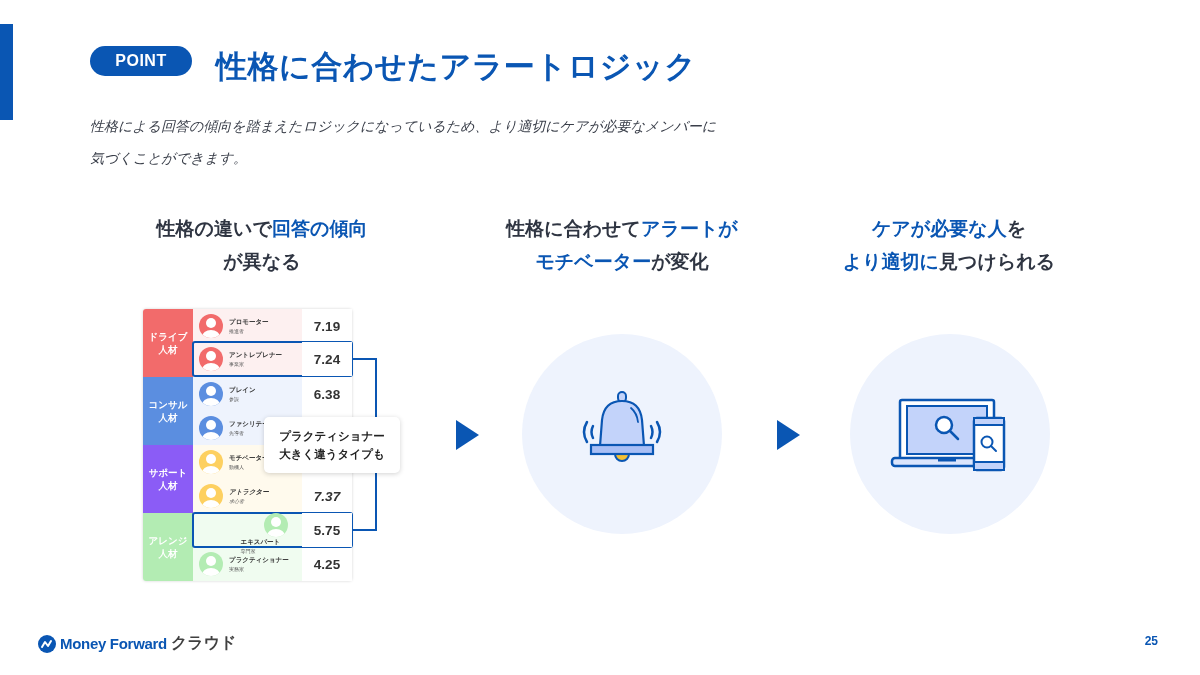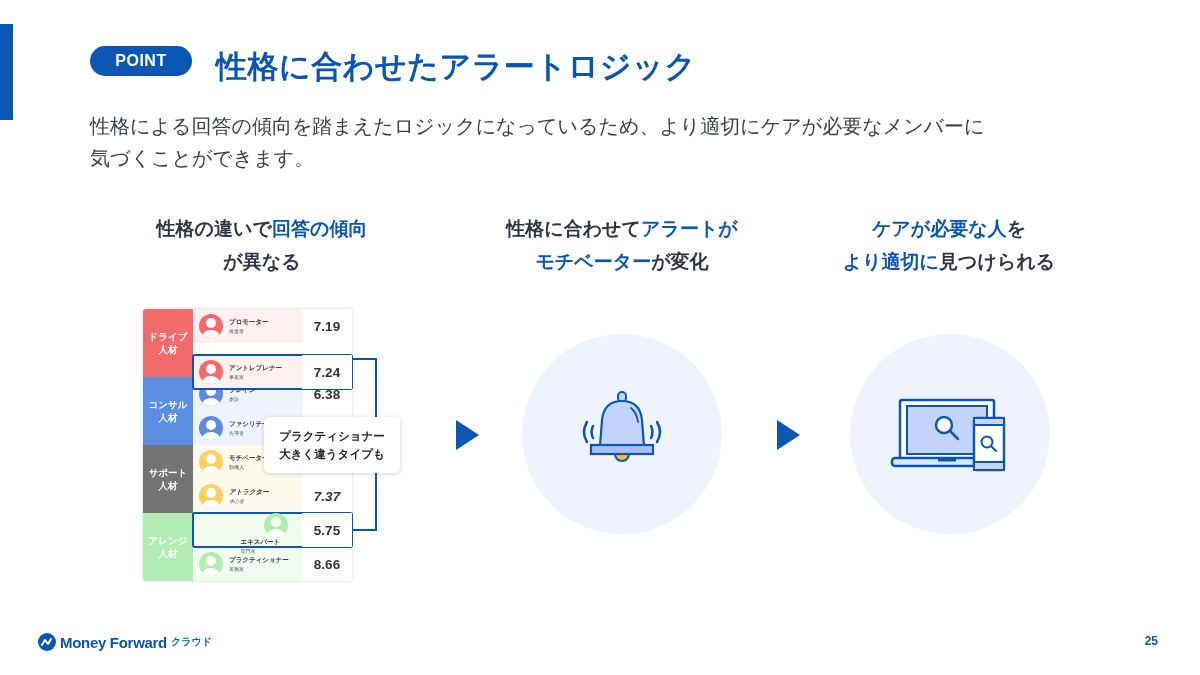--- a/index.html
+++ b/index.html
@@ -5,21 +5,21 @@
   * { box-sizing: border-box; margin: 0; padding: 0; }
   html, body { width: 1200px; height: 675px; background: #ffffff; overflow: hidden; }
   body { position: relative; font-family: "DejaVu Sans", "Liberation Sans", sans-serif; color: #2f3542; }
 
   .accent-bar { position: absolute; left: 0; top: 24px; width: 13px; height: 96px; background: #0a56b3; }
 
   .header { position: absolute; left: 90px; top: 46px; display: flex; }
   .point-pill { background: #0a56b3; color: #fff; font-family: "Liberation Sans", sans-serif; font-weight: 700; font-size: 16px; letter-spacing: 0.5px; height: 30px; width: 102px; border-radius: 15px; display: flex; align-items: center; justify-content: center; }
   .page-title { margin-left: 24px; color: #0a56b3; font-weight: 700; font-size: 31px; letter-spacing: 0.5px; }
 
-  .lead { position: absolute; left: 90px; top: 110px; font-size: 20px; line-height: 32px; color: #3a3f4a; width: 920px; }
+  .lead { position: absolute; left: 90px; top: 110px; font-size: 14px; line-height: 32px; color: #3a3f4a; width: 920px; font-style: italic; }
 
   .col-heading { position: absolute; top: 212px; width: 340px; text-align: center; font-size: 19px; font-weight: 700; line-height: 33px; color: #2f3542; }
   .col-heading .hl { color: #0a56b3; }
 
   
   .table { position: absolute; left: 143px; top: 309px; width: 209px; height: 272px; border-radius: 3px; box-shadow: 0 0 3px rgba(0,0,0,0.18); overflow: visible; background: #fff; }
   .group { position: absolute; left: 0; width: 50px; display: flex; align-items: center; justify-content: center; text-align: center; color: #fff; font-size: 9.5px; font-weight: 700; line-height: 13px; }
   .row { position: absolute; left: 50px; width: 159px; height: 34px; display: flex; align-items: center; }
   .row .avatar { width: 24px; height: 24px; border-radius: 50%; margin-left: 6px; position: relative; overflow: hidden; flex-shrink: 0; }
   .row .avatar::before { content: ""; position: absolute; left: 7px; top: 4px; width: 10px; height: 10px; border-radius: 50%; background: #fff; }
@@ -31,21 +31,21 @@
   .row.hl { outline: 2px solid #0a56b3; outline-offset: -1px; border-radius: 2px; z-index: 2; }
   .bracket { position: absolute; left: 352px; top: 358px; width: 25px; height: 173px; border: 2px solid #0a56b3; border-left: none; }
   .callout { position: absolute; left: 264px; top: 417px; width: 136px; height: 56px; background: #fff; border-radius: 5px; box-shadow: 0 1px 5px rgba(0,0,0,0.18); display: flex; flex-direction: column; align-items: center; justify-content: center; font-size: 11.5px; font-weight: 700; line-height: 18px; color: #222; z-index: 5; }
 
   .arrow { position: absolute; width: 0; height: 0; border-top: 15px solid transparent; border-bottom: 15px solid transparent; border-left: 23px solid #0a56b3; }
   .circle { position: absolute; width: 200px; height: 200px; border-radius: 50%; background: #eef3fd; display: flex; align-items: center; justify-content: center; }
 
   .footer-logo { position: absolute; left: 38px; top: 633px; display: flex; align-items: center; }
   .logo-mark { width: 18px; height: 18px; border-radius: 50%; background: #0a56b3; position: relative; margin-right: 4px; }
   .logo-text { font-family: "Liberation Sans", sans-serif; font-weight: 700; font-size: 15px; color: #0a56b3; letter-spacing: -0.3px; }
-  .logo-sub { font-size: 10px; color: #0369a1; margin-left: 4px; font-weight: 700; }
+  .logo-sub { font-size: 16px; color: #404040; margin-left: 4px; font-weight: 700; }
   .page-num { position: absolute; right: 42px; top: 634px; font-family: "Liberation Sans", sans-serif; font-weight: 700; font-size: 12px; color: #0a56b3; }
 </style>
 </head>
 <body>
 
 <div class="accent-bar"></div>
 
 <div class="header">
   <div class="point-pill">POINT</div>
   <h1 class="page-title">性格に合わせたアラートロジック</h1>
@@ -75,41 +75,41 @@
         <div>ドライブ</div>
         <div>人材</div>
       </div>
     </div>
     <div class="group" style="top: 68px; height: 68px; background: rgb(91, 142, 224);">
       <div>
         <div>コンサル</div>
         <div>人材</div>
       </div>
     </div>
-    <div class="group" style="top: 136px; height: 68px; background: #737373;">
+    <div class="group" style="top: 136px; height: 68px; background: #8b5cf6;">
       <div>
         <div>サポート</div>
         <div>人材</div>
       </div>
     </div>
     <div class="group" style="top: 204px; height: 68px; background: rgb(179, 236, 179); border-bottom-left-radius: 3px;">
       <div>
         <div>アレンジ</div>
         <div>人材</div>
       </div>
     </div>
     <div class="row" style="top: 0px; background: rgb(253, 240, 240);">
       <div class="avatar" style="background: rgb(242, 107, 107);"></div>
       <div class="names">
         <div class="name">プロモーター</div>
         <div class="sub">推進者</div>
       </div>
       <div class="score">7.19</div>
     </div>
-    <div class="row hl" style="top: 46px; background: rgb(253, 240, 240);">
+    <div class="row hl" style="top: 33px; background: rgb(253, 240, 240);">
       <div class="avatar" style="background: rgb(242, 107, 107);"></div>
       <div class="names">
         <div class="name">アントレプレナー</div>
         <div class="sub">事業家</div>
       </div>
       <div class="score">7.24</div>
     </div>
     <div class="row" style="top: 68px; background: rgb(238, 243, 253);">
       <div class="avatar" style="background: rgb(91, 142, 224);"></div>
       <div class="names">
@@ -149,21 +149,21 @@
         <div class="sub">専門家</div>
       </div>
       <div class="score">5.75</div>
     </div>
     <div class="row" style="top: 238px; background: rgb(240, 252, 240);">
       <div class="avatar" style="background: rgb(179, 236, 179);"></div>
       <div class="names">
         <div class="name">プラクティショナー</div>
         <div class="sub">実務家</div>
       </div>
-      <div class="score">8.66</div>
+      <div class="score">4.25</div>
     </div>
   </div>
 <div class="bracket"></div>
 <div class="callout">
   <div>プラクティショナー</div>
   <div>大きく違うタイプも</div>
 </div>
 
 <div class="arrow" style="left:456px; top:420px;"></div>
 <div class="arrow" style="left:777px; top:420px;"></div>

